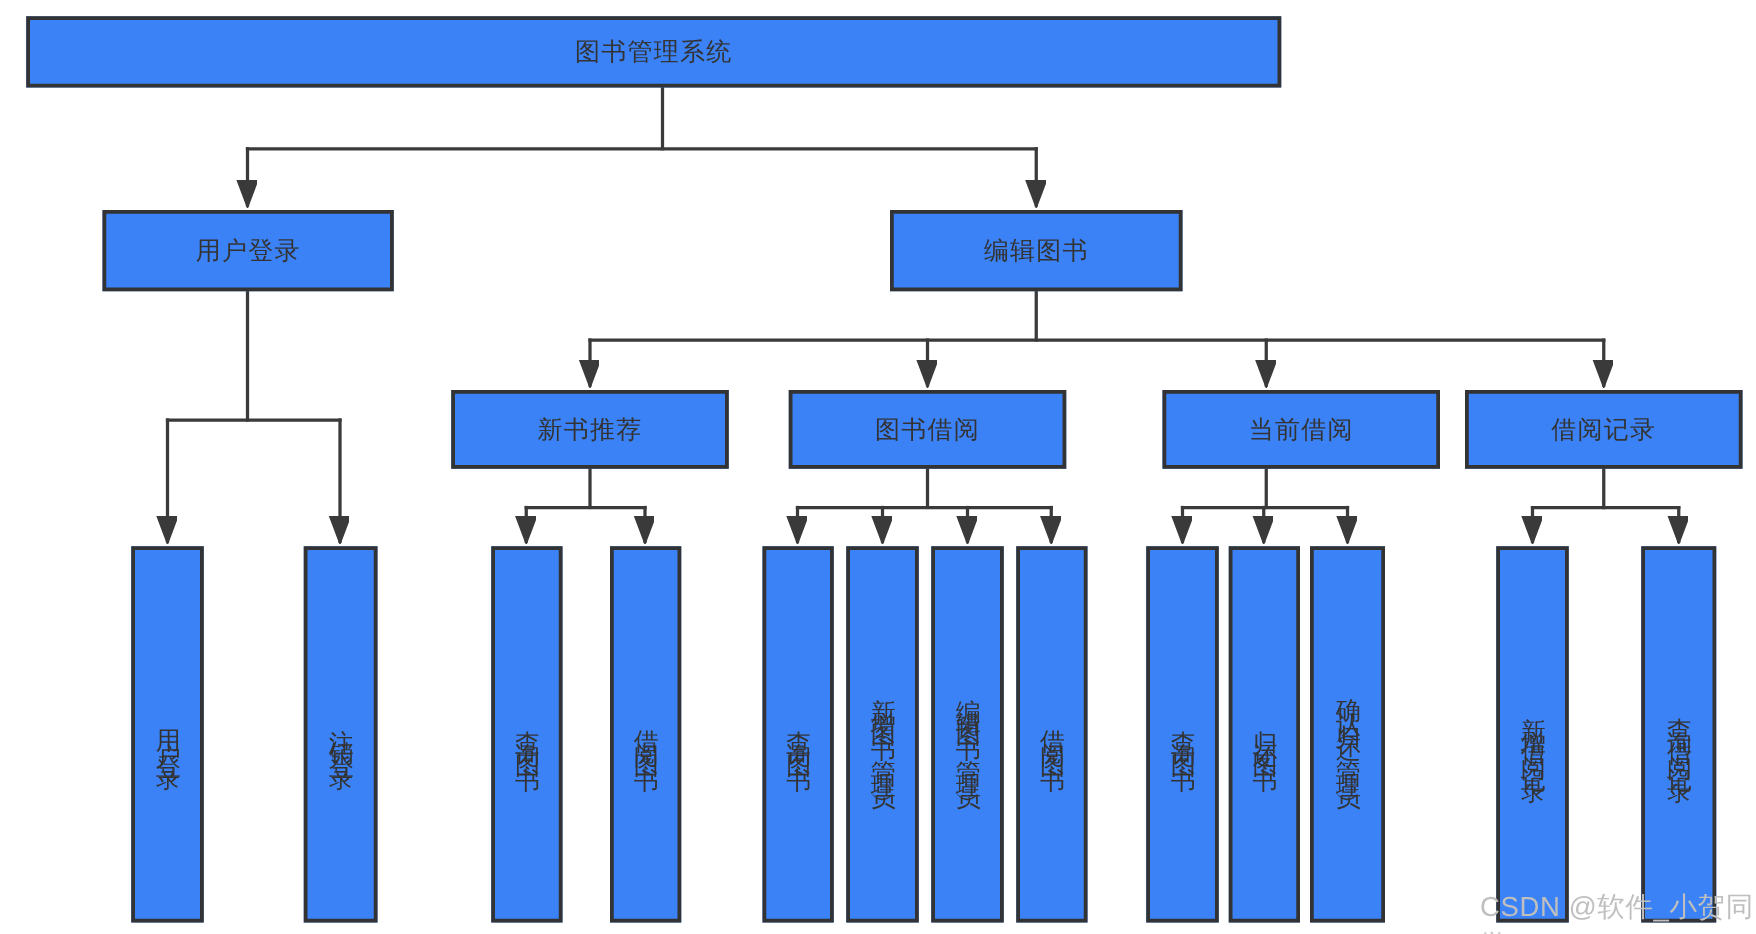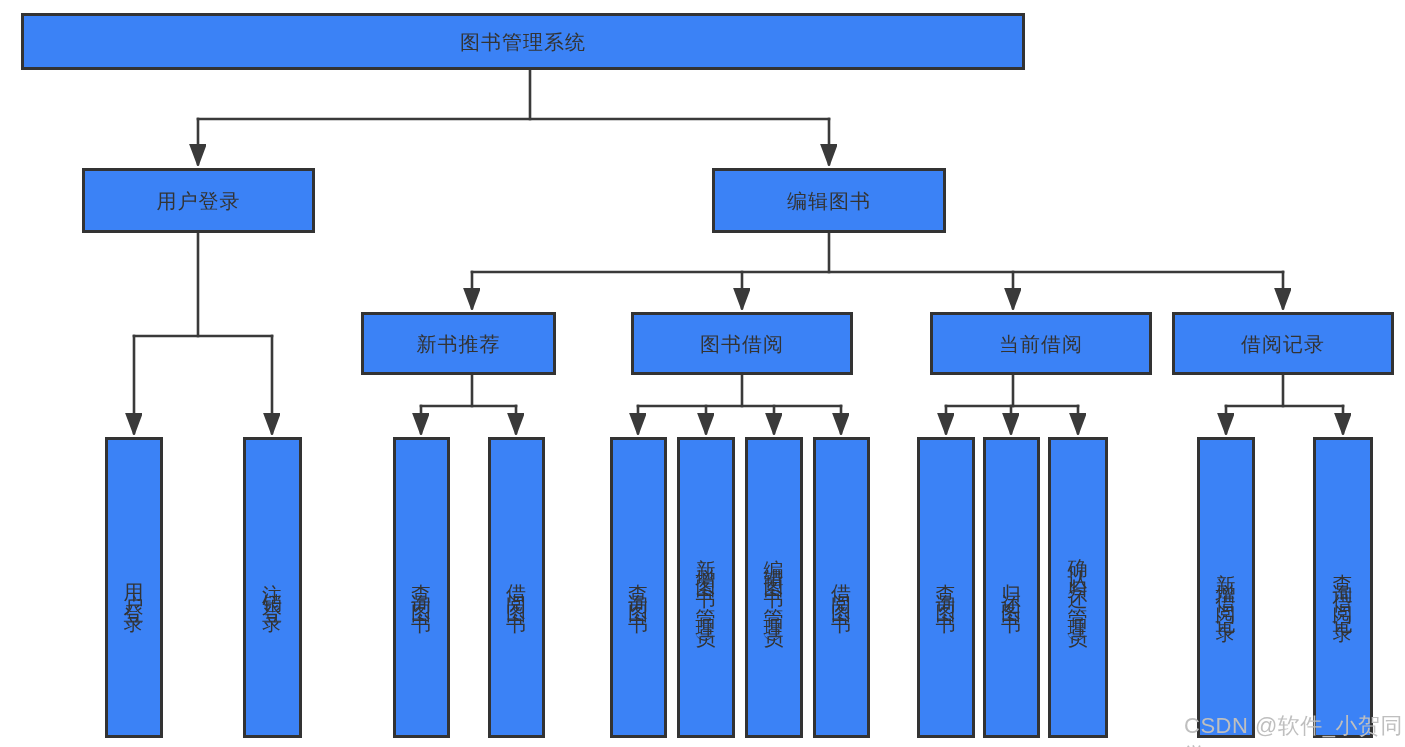--- a/index.html
+++ b/index.html
@@ -121,21 +121,21 @@
     <path d="M1226,406 H1343"></path>
     <path d="M1226,406 V433" marker-end="url(#arrow)"></path>
     <path d="M1343,406 V433" marker-end="url(#arrow)"></path>
   </svg>
 
   <div class="box hbox" style="left:21px;top:13px;width:1004px;height:57px;">图书管理系统</div>
 
   <div class="box hbox" style="left:82px;top:168px;width:233px;height:65px;">用户登录</div>
   <div class="box hbox" style="left:712px;top:168px;width:234px;height:65px;">编辑图书</div>
 
-  <div class="box hbox" style="left:361px;top:312px;width:195px;height:63px;">新书推荐</div>
+  <div class="box hbox" style="left:361px;top:312px;width:222px;height:63px;">新书推荐</div>
   <div class="box hbox" style="left:631px;top:312px;width:222px;height:63px;">图书借阅</div>
   <div class="box hbox" style="left:930px;top:312px;width:222px;height:63px;">当前借阅</div>
   <div class="box hbox" style="left:1172px;top:312px;width:222px;height:63px;">借阅记录</div>
 
   <div class="box vbox" style="left:105px;top:437px;width:58px;height:301px;">用户登录</div>
   <div class="box vbox" style="left:243px;top:437px;width:59px;height:301px;">注销登录</div>
 
   <div class="box vbox" style="left:393px;top:437px;width:57px;height:301px;">查询图书</div>
   <div class="box vbox" style="left:488px;top:437px;width:57px;height:301px;">借阅图书</div>
 

